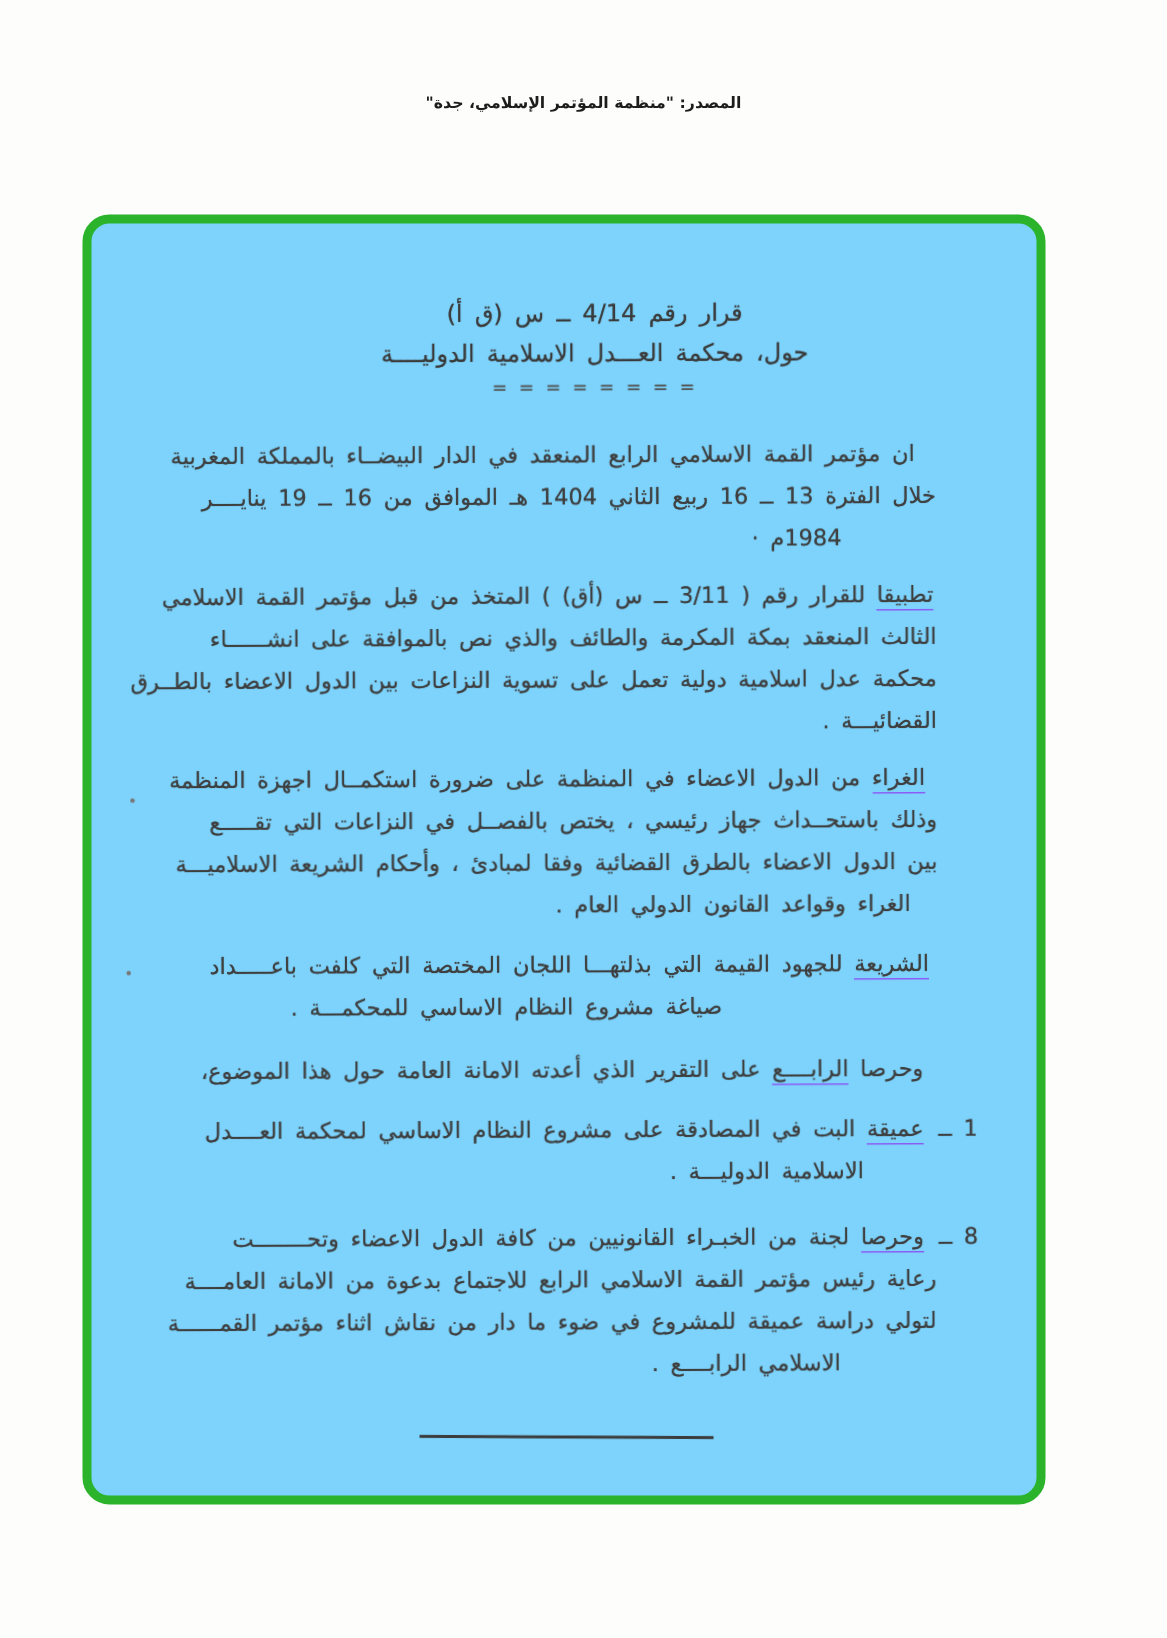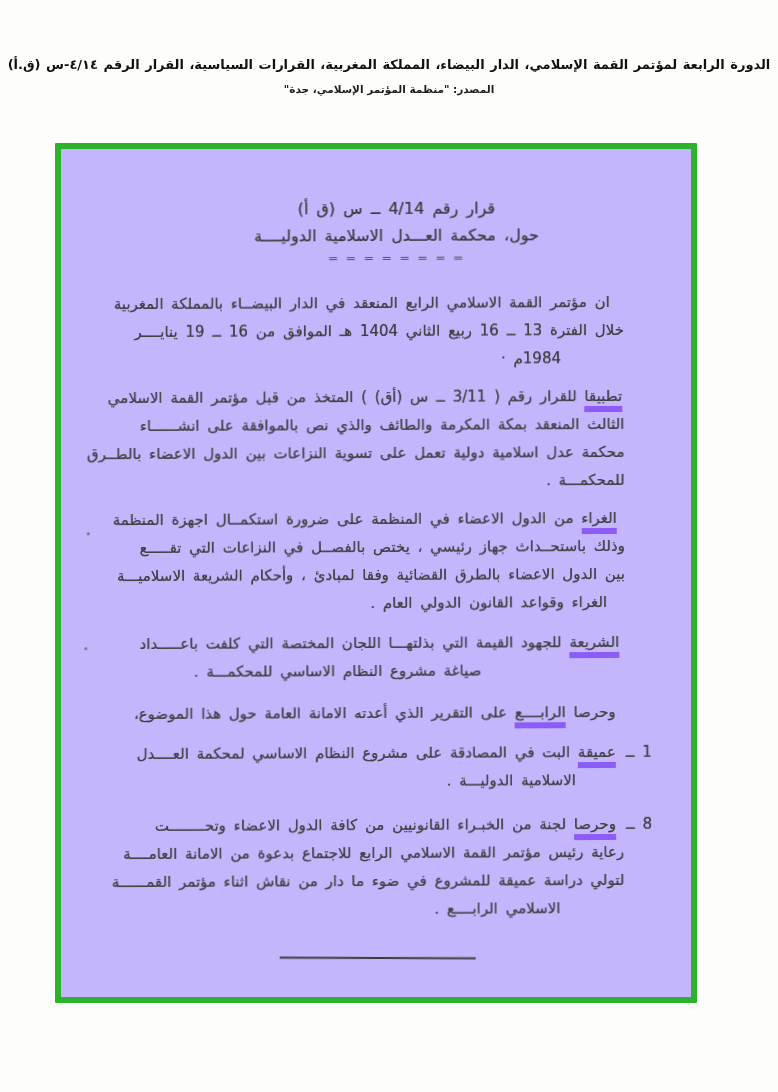--- a/index.html
+++ b/index.html
@@ -29,22 +29,22 @@
     font-weight:bold;
     color:#1c1c1c;
     margin-top:8px;
   }
   
   .doc-frame{
     position:absolute;
     left:55px;top:143px;
     width:630px;height:848px;
     border:6px solid #2bb32b;
-    border-radius:1px;
-    background:#c4b5fd;
+    border-radius:18px;
+    background:#7dd3fc;
   }
   .scan{
     direction:rtl;
     position:relative;
     height:100%;
     padding:46px 66px 0 34px;
     box-sizing:border-box;
     color:#3e3e3e;
     transform:rotate(-0.25deg);
     text-shadow:0 0 0.6px rgba(60,60,60,.75);
@@ -70,21 +70,21 @@
   }
   #body-lines{margin-top:24px;}
   .line{
     font-size:15px;
     line-height:28px;
     text-align:right;
     word-spacing:3px;
     white-space:nowrap;
   }
   .line .lead{
-    border-bottom:6px solid #8b5cf6;
+    border-bottom:1px solid #8b5cf6;
     padding-bottom:1px;
   }
   .line .num{
     display:inline-block;
     margin-left:10px;
   }
   .endline{
     width:196px;
     height:2px;
     background:#3b3b3b;
@@ -98,37 +98,36 @@
     border-radius:50%;
     width:3px;height:3px;
   }
   .speck.s1{right:601px;top:382px;}
   .speck.s2{right:604px;top:497px;}
 </style>
 </head>
 <body>
 
 <header class="top-header">
-  <div class="cit-line">الدورة الرابعة لمؤتمر القمة الإسلامي، الدار البيضاء، المملكة المغربية، القرارات السياسية، القرار الرقم ٤/١٤-س (ق.أ)</div>
   <div class="src-line">المصدر:  "منظمة المؤتمر الإسلامي، جدة"</div>
 </header>
 
 <div class="doc-frame">
   <div class="scan">
     <div class="title">قرار رقم 4/14 ــ س (ق أ)</div>
     <div class="title">حول، محكمة العـــدل الاسلامية الدوليــــة</div>
     <div class="divider">= = = = = = = =</div>
     <div id="body-lines">
         <div class="line" style="margin-top: 0px; margin-right: 14px;"><span>ان مؤتمر القمة الاسلامي الرابع المنعقد  في الدار البيضــاء بالمملكة المغربية</span></div>
         <div class="line" style="margin-top: 0px; margin-right: 0px;"><span>خلال الفترة 13 ــ 16  ربيع الثاني 1404 هـ الموافق من 16 ــ 19 ينايــــر</span></div>
         <div class="line" style="margin-top: 0px; margin-right: 63px;"><span>1984م ·</span></div>
         <div class="line" style="margin-top: 10px; margin-right: 2px;"><span class="lead">تطبيقا</span><span> للقرار رقم ( 3/11 ــ س (أق) ) المتخذ  من قبل مؤتمر القمة الاسلامي</span></div>
         <div class="line" style="margin-top: 0px; margin-right: 0px;"><span>الثالث المنعقد  بمكة المكرمة والطائف والذي نص  بالموافقة على انشــــــاء</span></div>
         <div class="line" style="margin-top: 0px; margin-right: 0px;"><span>محكمة عدل اسلامية دولية تعمل على تسوية النزاعات بين الدول الاعضاء بالطــرق</span></div>
-        <div class="line" style="margin-top: 0px; margin-right: 0px;"><span>للمحكمـــة .</span></div>
+        <div class="line" style="margin-top: 0px; margin-right: 0px;"><span>القضائيـــة .</span></div>
         <div class="line" style="margin-top: 10px; margin-right: 8px;"><span class="lead">الغراء</span><span> من الدول الاعضاء في المنظمة على ضرورة استكمــال  اجهزة المنظمة</span></div>
         <div class="line" style="margin-top: 0px; margin-right: 0px;"><span>وذلك  باستحــداث  جهاز رئيسي  ، يختص بالفصــل  في  النزاعات التي  تقـــــع</span></div>
         <div class="line" style="margin-top: 0px; margin-right: 0px;"><span>بين  الدول الاعضاء بالطرق  القضائية  وفقا  لمبادئ ،  وأحكام  الشريعة الاسلاميـــة</span></div>
         <div class="line" style="margin-top: 0px; margin-right: 18px;"><span>الغراء وقواعد  القانون الدولي  العام .</span></div>
         <div class="line" style="margin-top: 12px; margin-right: 6px;"><span class="lead">الشريعة</span><span> للجهود  القيمة التي  بذلتهـــا اللجان المختصة التي كلفت باعـــــداد</span></div>
         <div class="line" style="margin-top: 0px; margin-right: 144px;"><span>صياغة مشروع النظام الاساسي  للمحكمـــة .</span></div>
         <div class="line" style="margin-top: 14px; margin-right: 10px;"><span>وحرصا </span><span class="lead">الرابــــع</span><span> على التقرير الذي أعدته الامانة العامة  حول هذا الموضوع،</span></div>
         <div class="line" style="margin-top: 12px; margin-right: -26px;"><span class="num">1 ــ</span><span class="lead">عميقة</span><span> البت في المصادقة على مشروع النظام الاساسي لمحكمة العــــدل</span></div>
         <div class="line" style="margin-top: 0px; margin-right: 50px;"><span>الاسلامية الدوليـــة .</span></div>
         <div class="line" style="margin-top: 16px; margin-right: -26px;"><span class="num">8 ــ</span><span class="lead">وحرصا</span><span> لجنة من الخبـراء القانونيين من كافة الدول الاعضاء وتحــــــــت</span></div>

